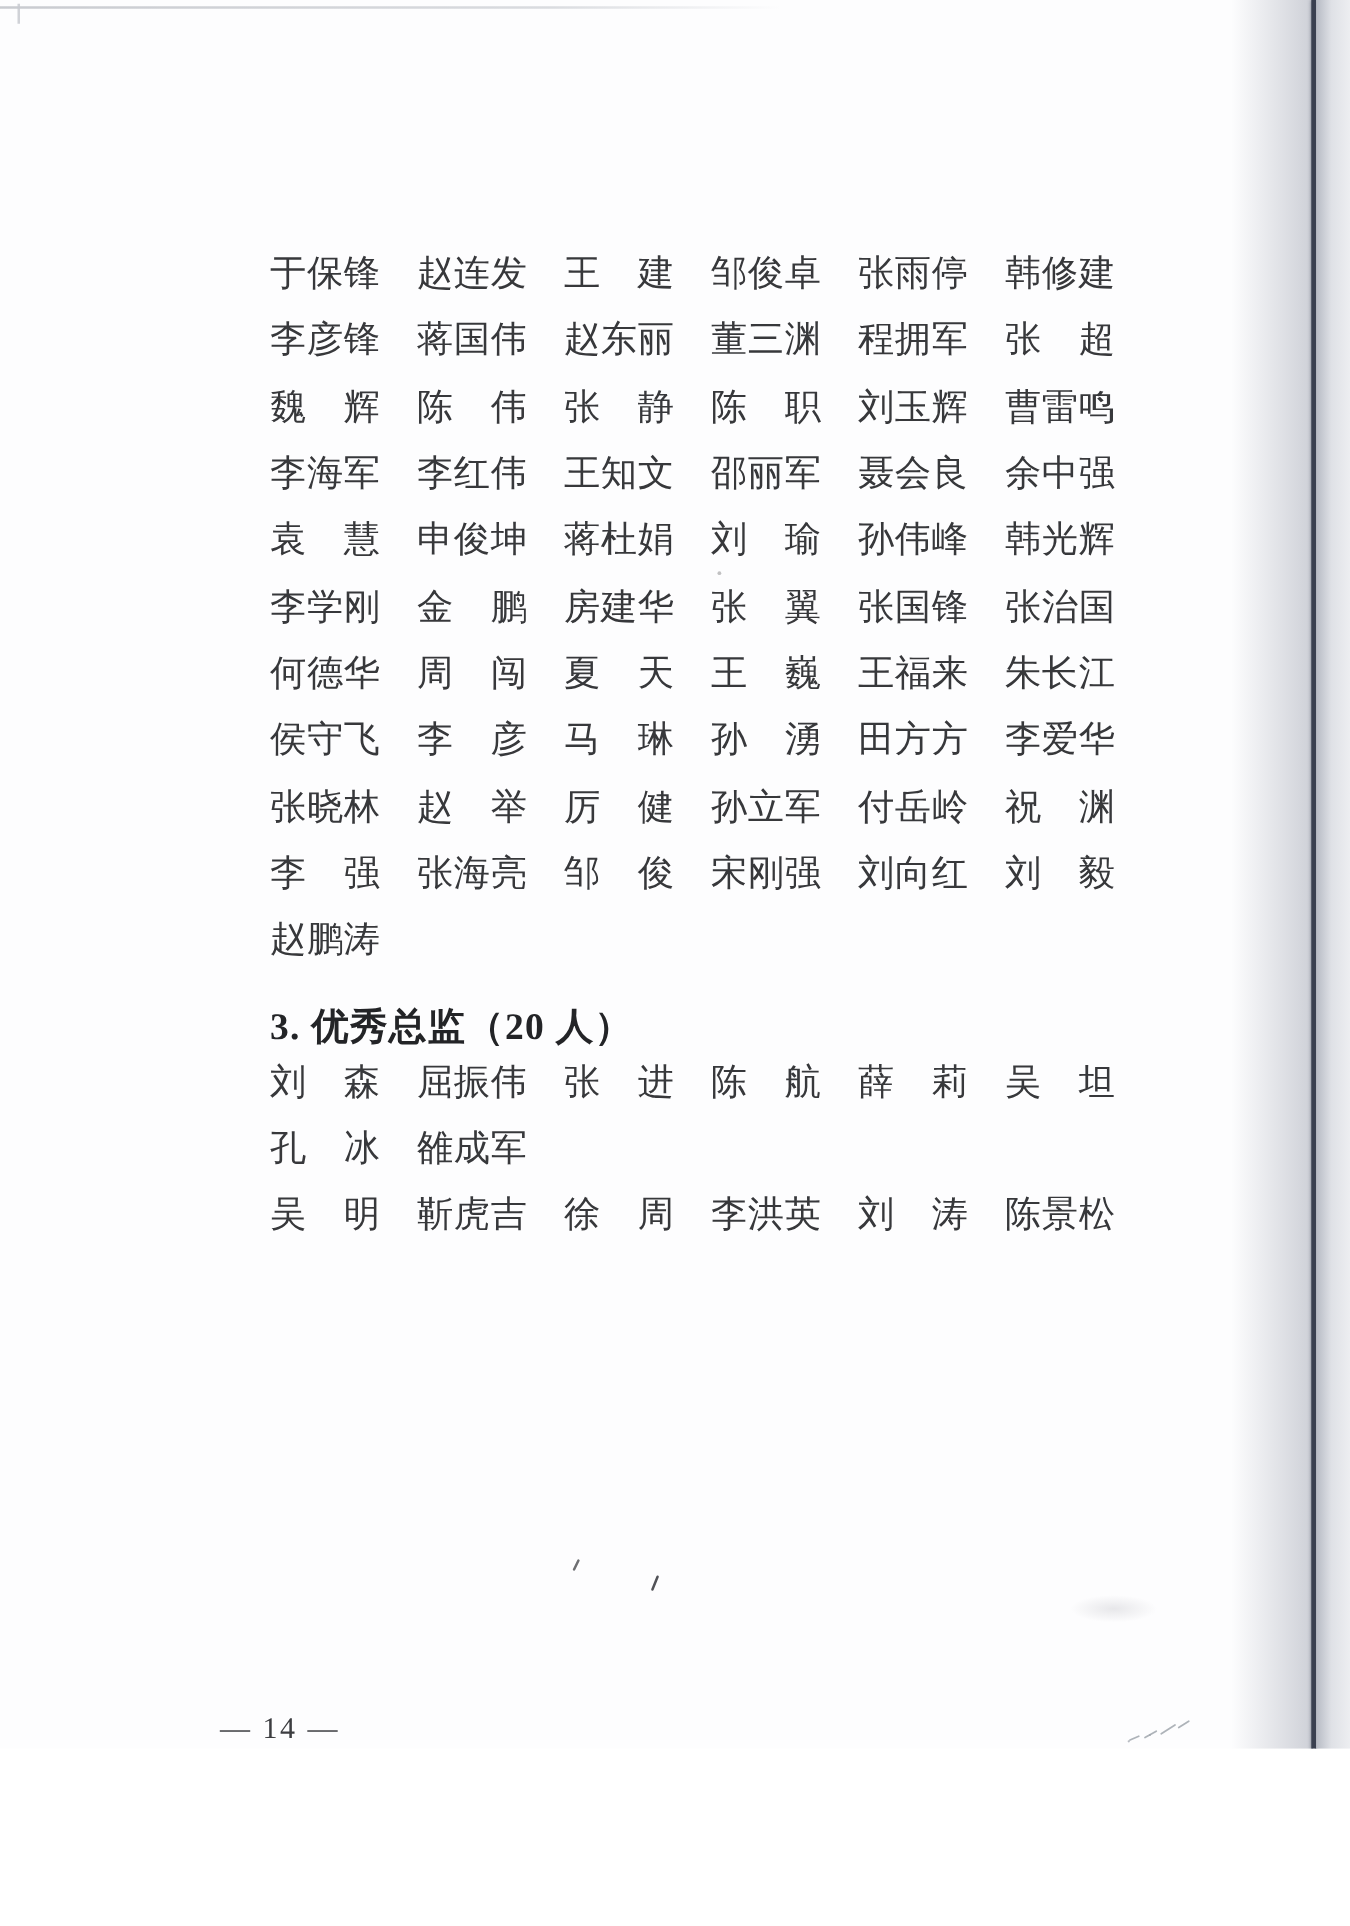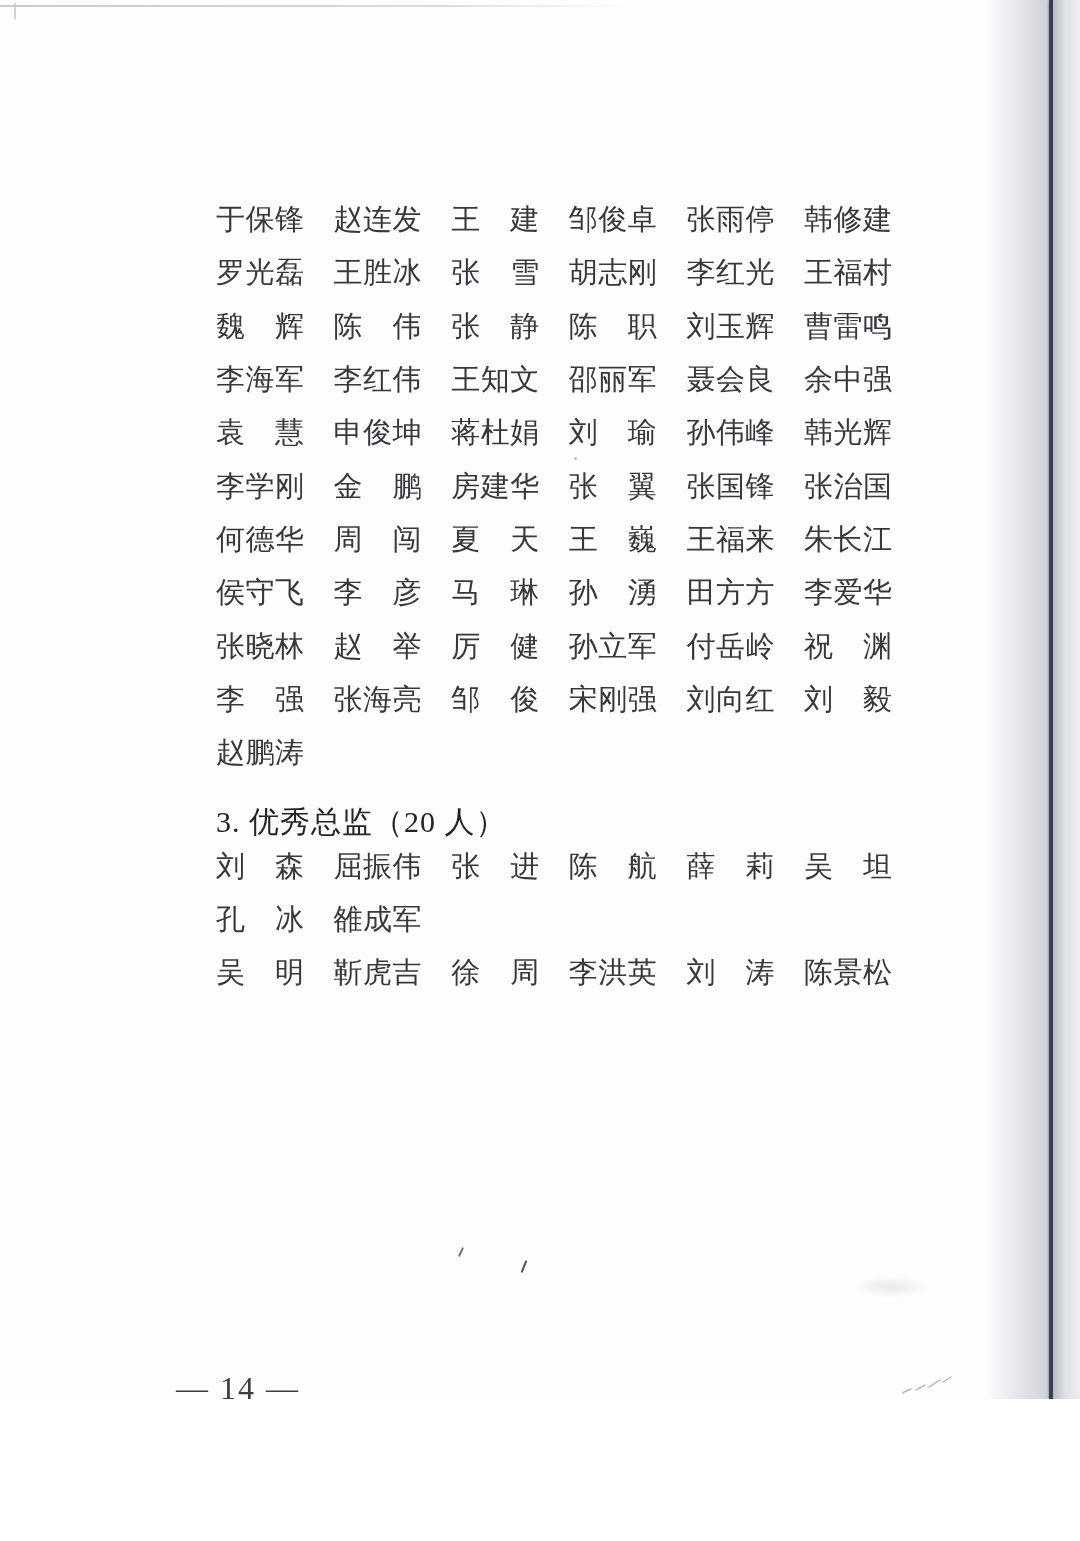--- a/index.html
+++ b/index.html
@@ -74,27 +74,27 @@
     font-size: 29px;
     line-height: 1.1;
     white-space: pre;
     letter-spacing: 0.5px;
     color: #37383b;
   }
   .section-heading {
     margin: 0; height: 60px;
     padding-top: 14px;
     box-sizing: border-box;
-    font-size: 30px; font-weight: 400; color: #232427;
+    font-size: 30px; font-weight: 700; color: #232427;
     letter-spacing: 1px;
     line-height: 1.1;
   }
   .pageno {
     position: absolute; left: 176px; top: 1370px;
-    font-size: 32px; color: #3c3d40; letter-spacing: 2px;
+    font-size: 24px; color: #3c3d40; letter-spacing: 2px;
   }
 </style>
 </head>
 <body>
 
 <div class="page">
 
   <div class="top-hairline"></div>
   <div class="top-tick"></div>
   <div class="right-shade"></div>
@@ -115,26 +115,26 @@
     <div class="name-grid">
         <div class="name-row">
           <span class="name">于保锋</span>
           <span class="name">赵连发</span>
           <span class="name">王　建</span>
           <span class="name">邹俊卓</span>
           <span class="name">张雨停</span>
           <span class="name">韩修建</span>
         </div>
         <div class="name-row">
-          <span class="name">罗光磊</span>
-          <span class="name">王胜冰</span>
-          <span class="name">张　雪</span>
-          <span class="name">胡志刚</span>
-          <span class="name">李红光</span>
-          <span class="name">王福村</span>
+          <span class="name">李彦锋</span>
+          <span class="name">蒋国伟</span>
+          <span class="name">赵东丽</span>
+          <span class="name">董三渊</span>
+          <span class="name">程拥军</span>
+          <span class="name">张　超</span>
         </div>
         <div class="name-row">
           <span class="name">魏　辉</span>
           <span class="name">陈　伟</span>
           <span class="name">张　静</span>
           <span class="name">陈　职</span>
           <span class="name">刘玉辉</span>
           <span class="name">曹雷鸣</span>
         </div>
         <div class="name-row">

